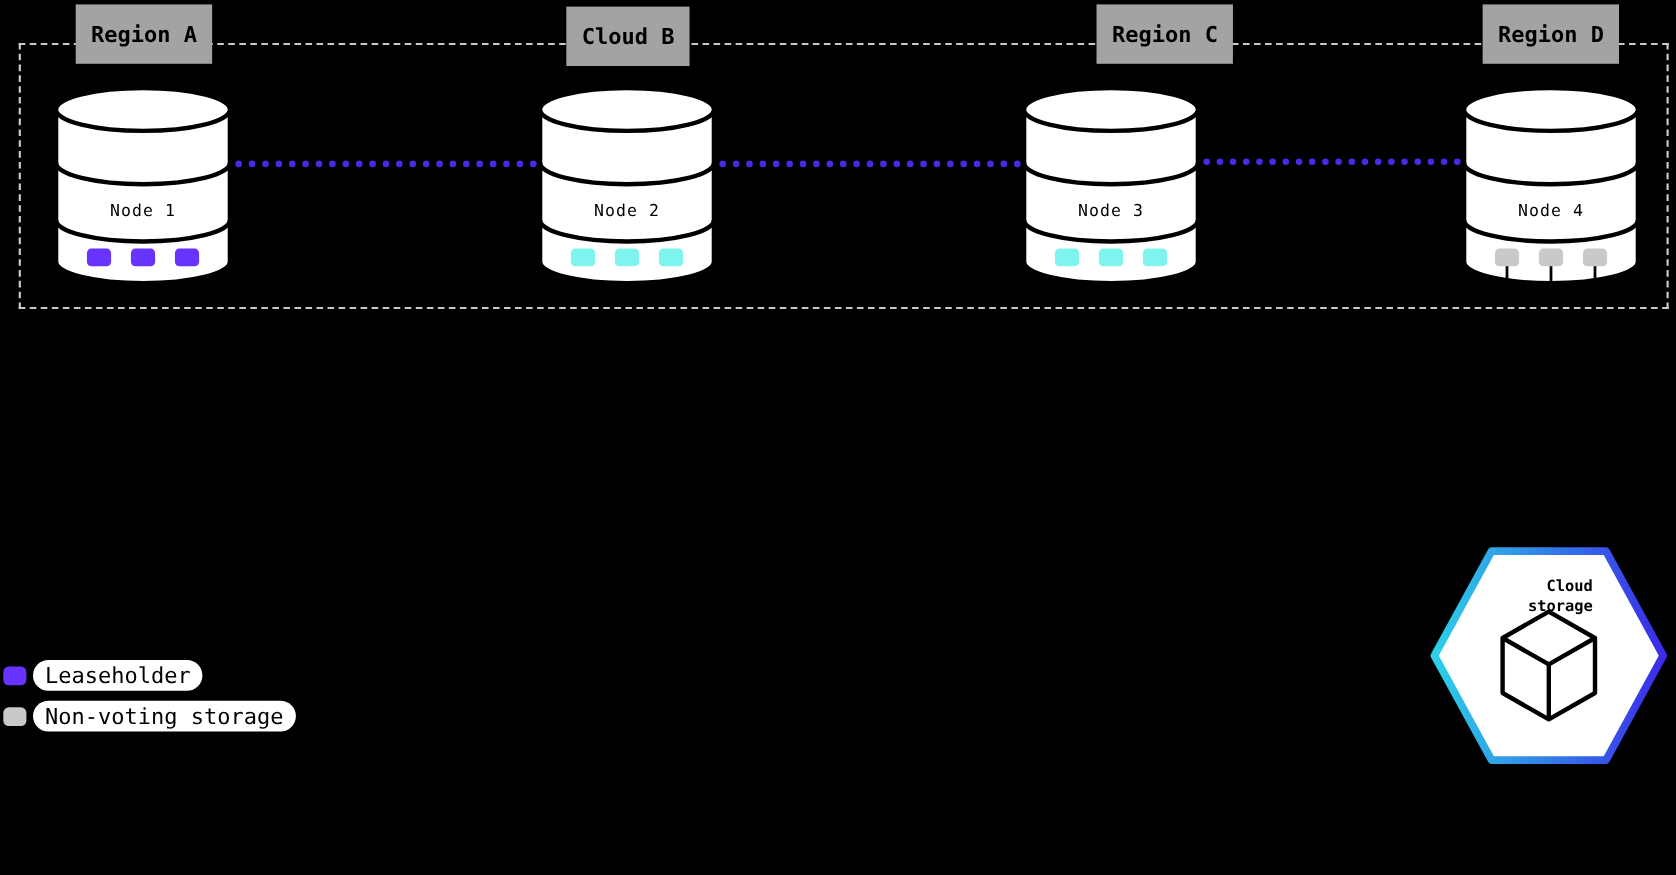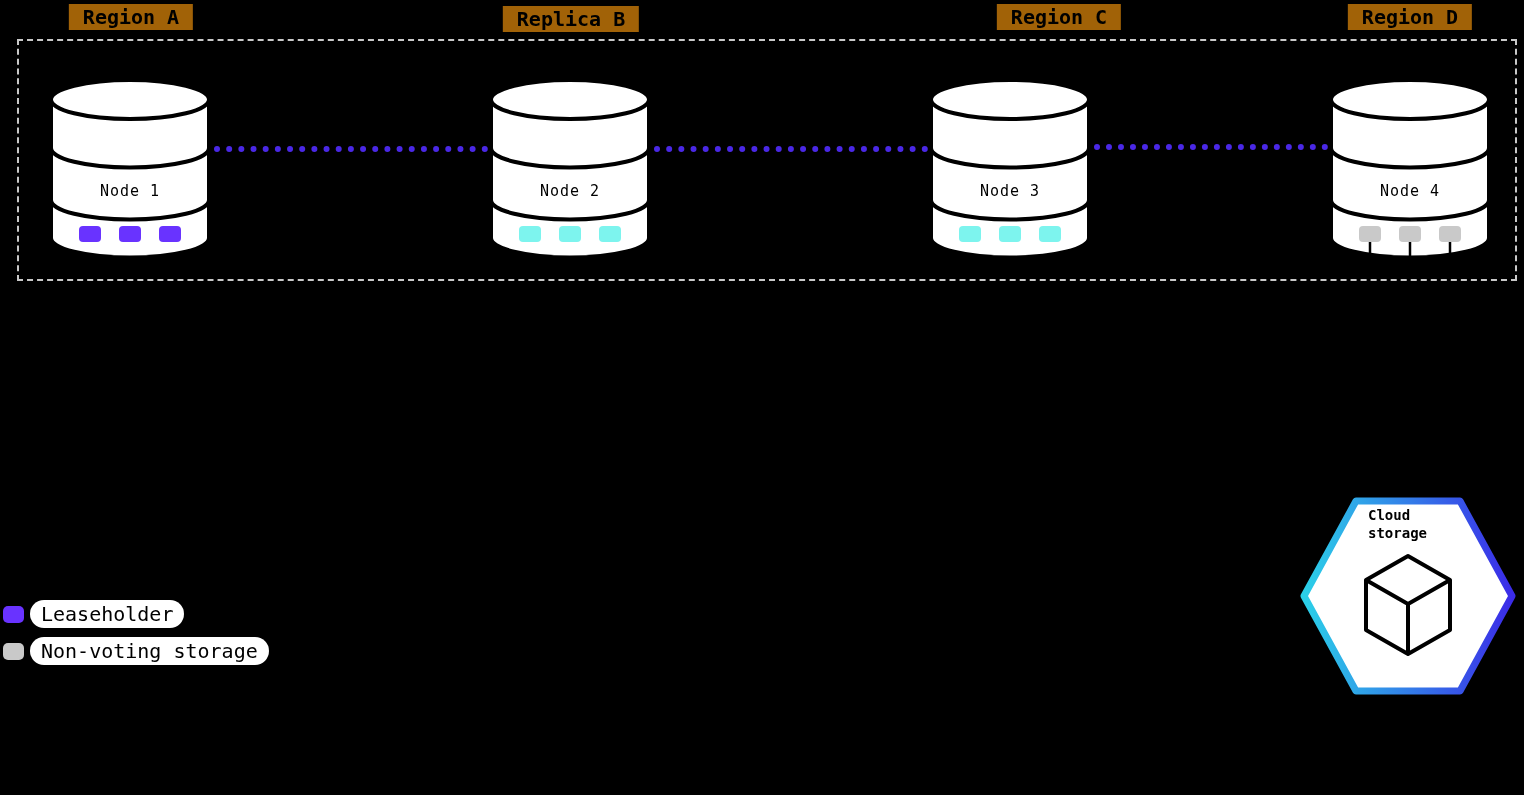--- a/index.html
+++ b/index.html
@@ -8,22 +8,22 @@
     background: var(--background, #000);
     font-family: "DejaVu Sans Mono", "Liberation Mono", monospace;
     position: relative;
     overflow: hidden;
   }
   .canvas { position:absolute; inset:0; }
 
   
   .region-label {
     position:absolute; top:4px; transform:translateX(-50%);
-    background:#a16207; color:#000; font-weight:bold; font-size:20px;
-    padding:1px 14px; white-space:nowrap; z-index:3;
+    background:#a3a3a3; color:#000; font-weight:bold; font-size:20px;
+    padding:15px 14px; white-space:nowrap; z-index:3;
   }
 
   
   .cluster-box {
     position:absolute; left:17px; top:39px; width:1500px; height:242px;
     border:2px dashed #c9c9c9;
   }
 
   
   .node { position:absolute; width:164px; height:205px; z-index:2; }
@@ -48,32 +48,32 @@
   .legend-item { display:flex; align-items:center; gap:6px; margin-bottom:9px; }
   .legend-swatch { width:21px; height:17px; border-radius:5px; flex:none; }
   .swatch-leaseholder { background:var(--leaseholder,#6933ff); }
   .swatch-replica     { background:var(--replica,#7df4ee); }
   .swatch-nonvoting   { background:var(--nonvoting,#c9c9c9); }
   .legend-tag { background:#fff; color:#000; font-size:20px; padding:2px 11px; white-space:nowrap;border-radius:14px; }
 
   
   .hex-svg { position:absolute; left:1300px; top:494px; width:216px; height:204px; }
   .cloud-label {
-    position:absolute; left:1368px; top:506px; width:80px;
-    text-align:left; font-size:14px; font-weight:bold; color:#000; line-height:1.3;
+    position:absolute; left:1368px; top:524px; width:80px;
+    text-align:right; font-size:14px; font-weight:bold; color:#000; line-height:1.3;
     z-index:4;
   }
 </style>
 </head>
 <body>
 
 <div class="canvas">
 
   <div class="region-label" style="left:131px;">Region A</div>
-  <div class="region-label" style="left:571px; top:6px;">Replica B</div>
+  <div class="region-label" style="left:571px; top:6px;">Cloud B</div>
   <div class="region-label" style="left:1011px;margin-left:48px;">Region C</div>
   <div class="region-label" style="left:1410px;text-align:right;">Region D</div>
 
   <div class="cluster-box"></div>
 
   <div class="connector" style="left:214px; width:274px;"></div>
   <div class="connector" style="left:654px; width:274px;"></div>
   <div class="connector" style="left:1094px; width:234px; top:144px;"></div>
 
   <svg class="node" style="left:48px; top:76px;" viewBox="0 0 164 205">

